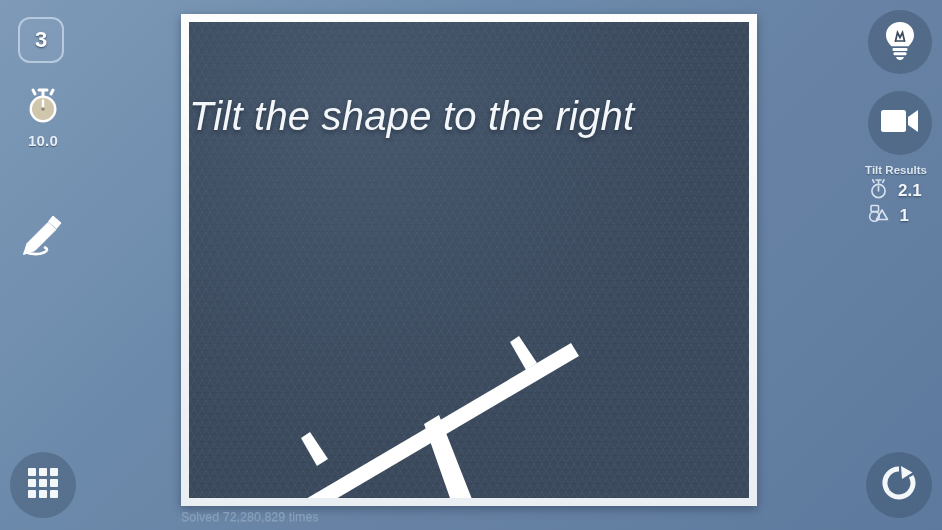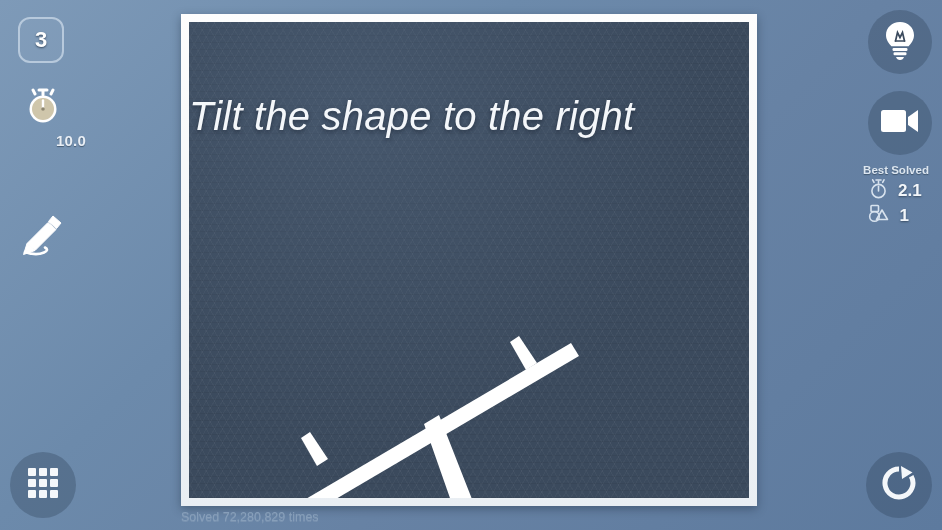--- a/index.html
+++ b/index.html
@@ -17,21 +17,21 @@
     position: absolute;
     border-radius: 50%;
     background: rgba(45,62,84,0.32);
     display: flex; align-items: center; justify-content: center;
     cursor: pointer;
   }
   .sidebar-label {
     color: #e8eef5;
     font-size: 15px;
     font-weight: bold;
-    text-align: right;
+    text-align: center;
     text-shadow: 0 1px 1px rgba(30,45,62,0.55);
     letter-spacing: .2px;
   }
 
   
   #left-rail { position: absolute; left: 0; top: 0; width: 86px; height: 530px; }
 
   #level-badge {
     position: absolute; left: 18px; top: 17px;
     width: 46px; height: 46px;
@@ -216,21 +216,21 @@
   <div class="circle-btn" id="video-btn">
     <span>
       <svg width="40" height="28" viewBox="0 0 40 28">
         <rect x="1" y="3" width="25" height="22" rx="2.5" fill="#ffffff"></rect>
         <path d="M28 10 L38 3 L38 25 L28 18 Z" fill="#ffffff"></path>
       </svg>
     </span>
   </div>
 
   <div id="best-results">
-    <div class="br-title">Best Solved</div>
+    <div class="br-title">Tilt Results</div>
 
     <div class="br-row">
       <span>
         <svg width="21" height="22" viewBox="0 0 21 22">
           <g fill="none" stroke="#d7e2ee" stroke-width="1.6" stroke-linecap="round">
             <path d="M8 2 h5"></path>
             <path d="M6 4.4 l-1.3 -2.6"></path>
             <path d="M14.7 4.4 l1.3 -2.6"></path>
             <path d="M10.5 3 v2.3"></path>
             <circle cx="10.5" cy="13" r="6.6"></circle>

